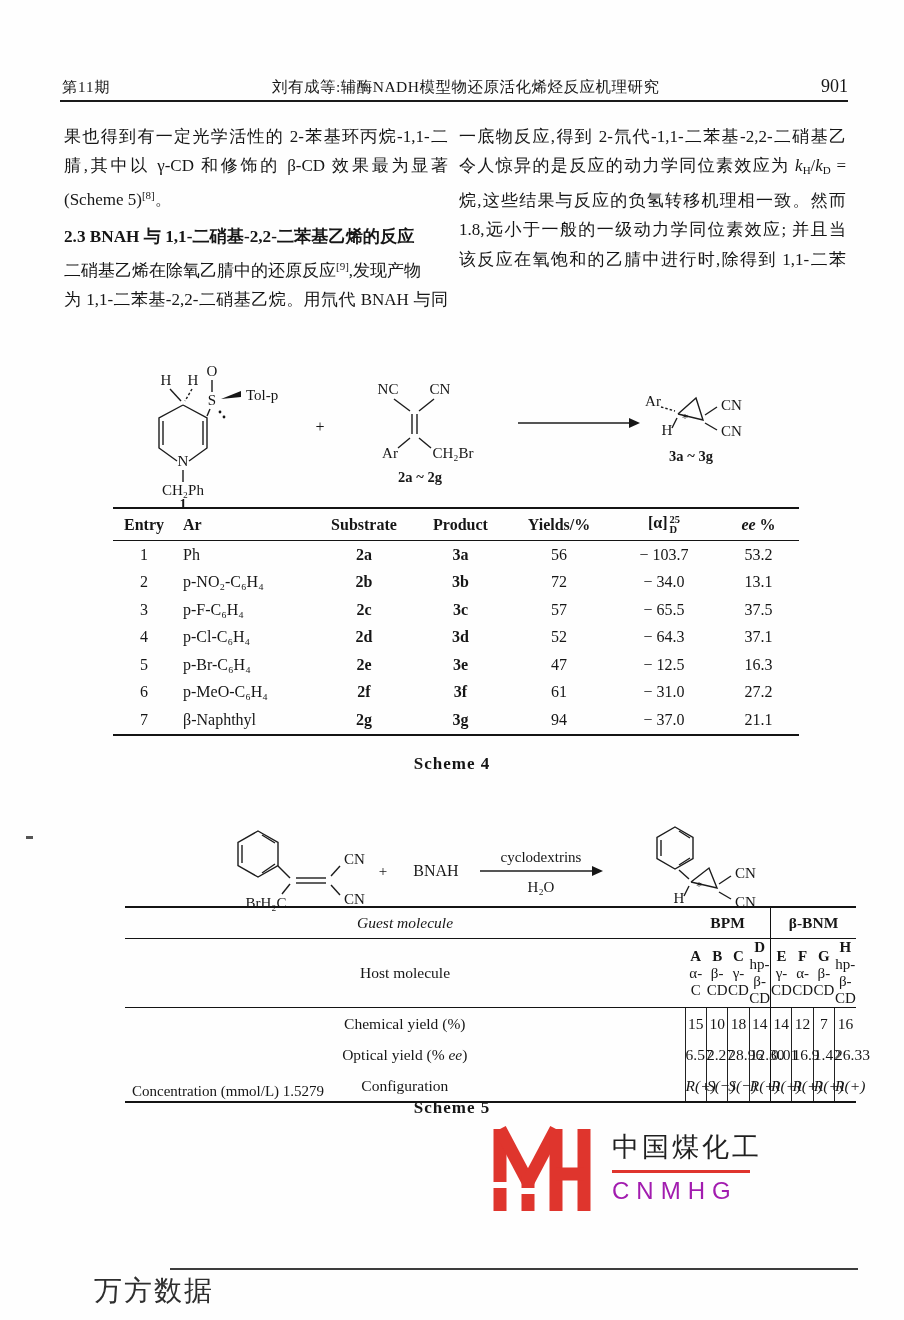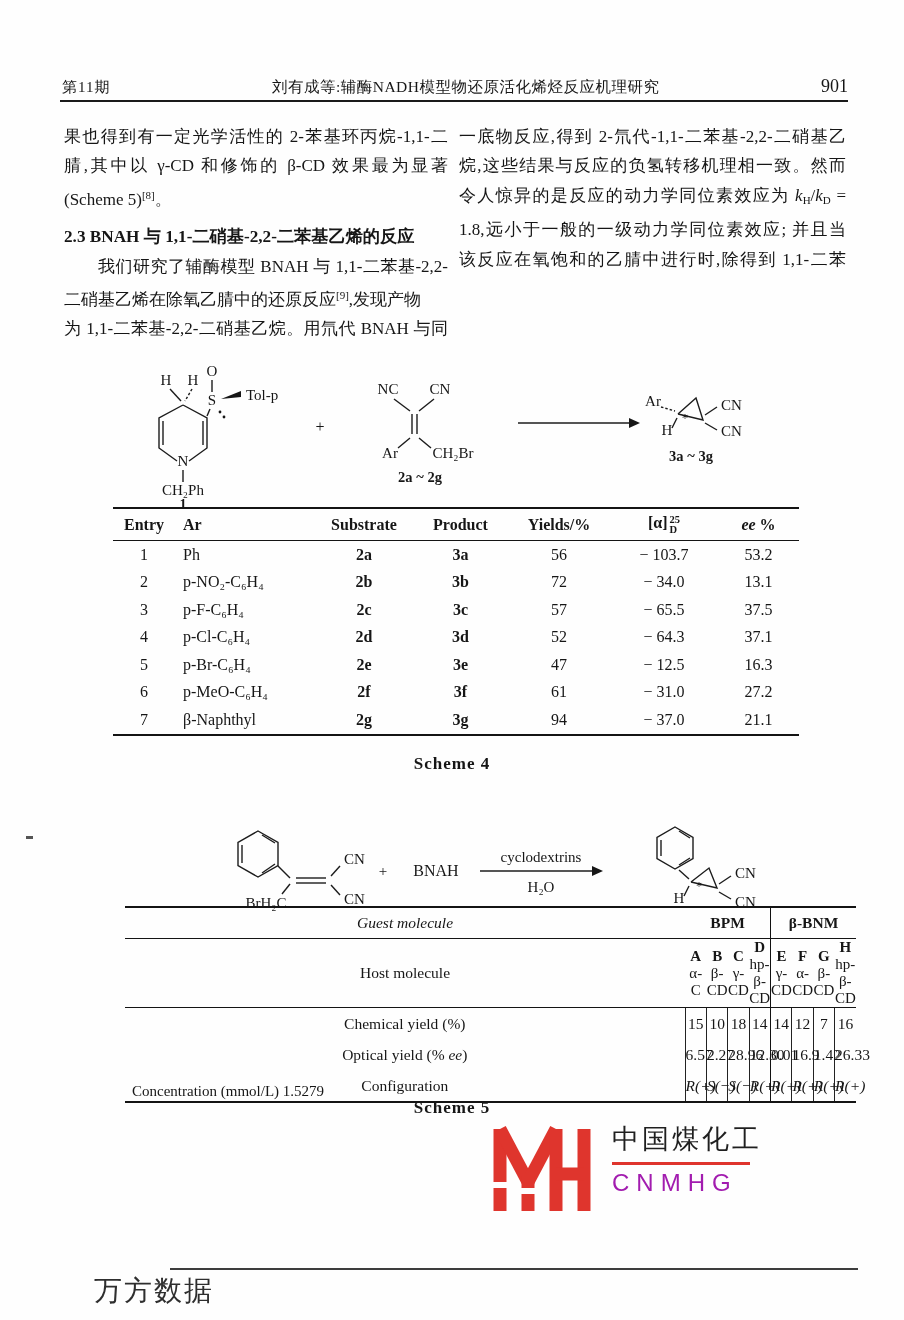--- a/index.html
+++ b/index.html
@@ -61,21 +61,21 @@
   table.s5 .guest{font-style:italic;}
   table.s5 .gb{font-weight:bold;}
   table.s5 .letter{font-weight:bold;font-size:15px;}
   table.s5 .host{font-size:15px;}
   table.s5 tr.conf td.dc{font-style:italic;}
   .conc{left:132px;top:1083px;font-size:15px;}
   
   .logo{left:492px;top:1120px;display:flex;align-items:flex-start;}
   .logo-txt{margin-left:14px;display:flex;flex-direction:column;}
   .logo-cn{font-family:"Liberation Sans","DejaVu Sans",sans-serif;font-size:27px;color:#1f1f1f;
-           letter-spacing:3px;line-height:34px;margin-top:2px;}
+           letter-spacing:3px;line-height:34px;margin-top:10px;}
   .logo-rule{height:2.6px;width:138px;margin-top:6px;}
   .logo-en{font-family:"Liberation Sans","DejaVu Sans",sans-serif;font-size:24px;color:#a21caf;
            letter-spacing:7px;margin-top:4px;}
   
   .foot-rule{left:170px;top:1268px;width:688px;height:1.6px;background:#3d3d3d;}
   .brand{left:94px;top:1272px;font-family:"Liberation Sans","DejaVu Sans",sans-serif;
          font-size:28px;color:#2e2e2e;letter-spacing:2px;}
   .dash-art{left:26px;top:836px;width:7px;height:2.5px;background:#555;}
 </style>
 </head>
@@ -88,29 +88,28 @@
     <span class="title">刘有成等:辅酶NADH模型物还原活化烯烃反应机理研究</span>
     <span class="pageno">901</span>
   </div>
   <div class="abs hdr-rule"></div>
 
   <div class="abs col colL">
     <div class="jline">果也得到有一定光学活性的 2-苯基环丙烷-1,1-二</div>
     <div class="jline">腈,其中以 γ-CD 和修饰的 β-CD 效果最为显著</div>
     <div class="nline"><span>(Scheme 5)</span><sup class="ref">[8]</sup><span>。</span></div>
     <div class="nline heading">2.3  BNAH 与 1,1-二硝基-2,2-二苯基乙烯的反应</div>
-    <div class="jline indent">我们研究了辅酶模型 BNAH 与 1,1-二苯基-2,2-</div>
     <div class="nline"><span>二硝基乙烯在除氧乙腈中的还原反应</span><sup class="ref">[9]</sup><span>,发现产物</span></div>
     <div class="jline">为 1,1-二苯基-2,2-二硝基乙烷。用氘代 BNAH 与同</div>
   </div>
 
   <div class="abs col colR">
     <div class="jline">一底物反应,得到 2-氘代-1,1-二苯基-2,2-二硝基乙</div>
+    <div class="jline"><span>令人惊异的是反应的动力学同位素效应为 </span><span class="kit">k</span><span class="ksub">H</span><span>/</span><span class="kit">k</span><span class="ksub">D</span><span> =</span></div>
     <div class="jline">烷,这些结果与反应的负氢转移机理相一致。然而</div>
-    <div class="jline"><span>令人惊异的是反应的动力学同位素效应为 </span><span class="kit">k</span><span class="ksub">H</span><span>/</span><span class="kit">k</span><span class="ksub">D</span><span> =</span></div>
     <div class="jline">1.8,远小于一般的一级动力学同位素效应; 并且当</div>
     <div class="jline">该反应在氧饱和的乙腈中进行时,除得到 1,1-二苯</div>
   </div>
 
   <svg class="abs" style="left:118px;top:362px;" width="680" height="148" viewBox="0 0 680 148">
 
     <g transform="translate(28,0)">
       <text x="66" y="14" font-size="15" text-anchor="middle">O</text>
       <line class="bondline" x1="66" y1="18" x2="66" y2="30"></line>
       <text x="66" y="43" font-size="15" text-anchor="middle">S</text>

